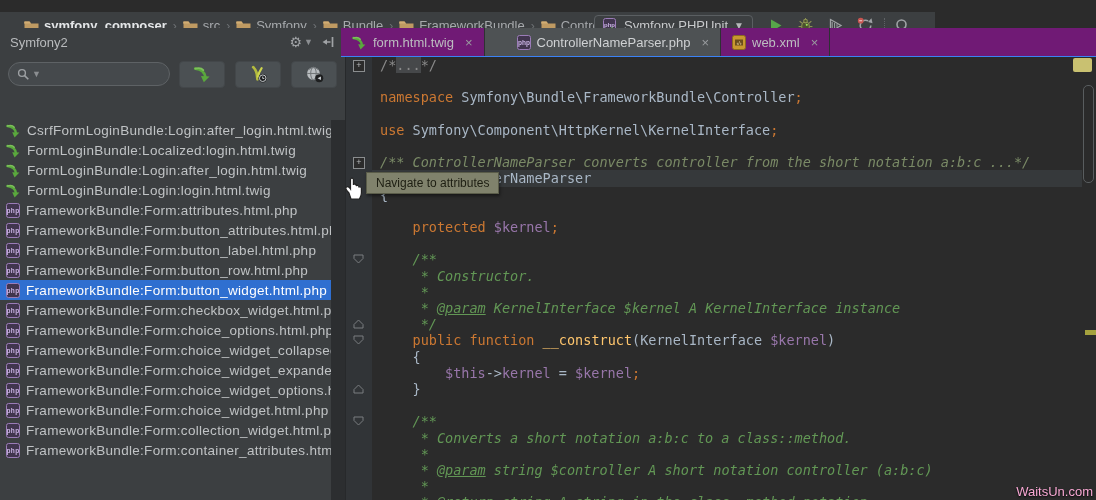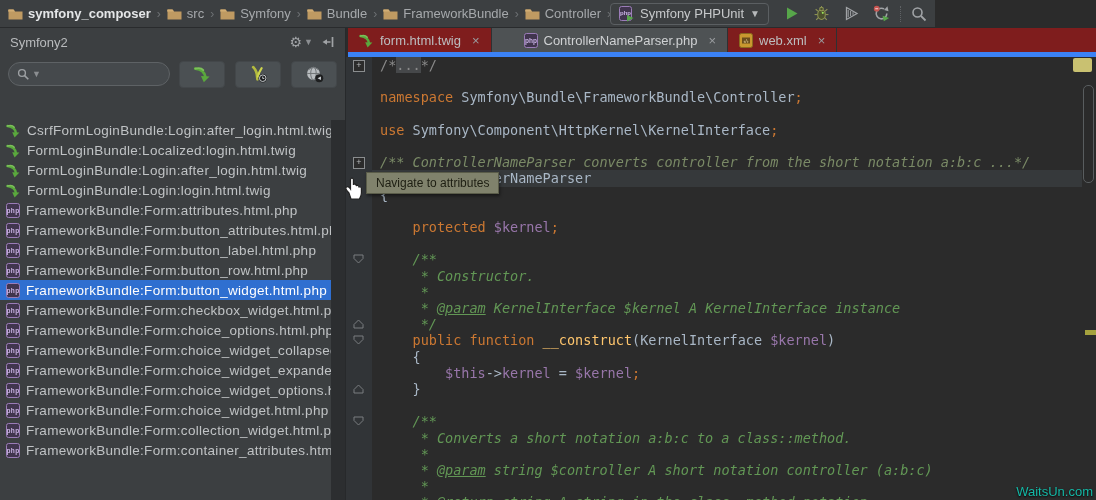--- a/index.html
+++ b/index.html
@@ -1,20 +1,20 @@
 <!DOCTYPE html>
 <html><head>
 <meta charset="utf-8">
 <style>
   html,body{margin:0;padding:0;background:#1e1f21;}
   .app{position:relative;width:1096px;height:500px;overflow:hidden;background:#2b2b2b;
        font-family:"Liberation Sans",sans-serif;-webkit-font-smoothing:antialiased;}
   
-  .toolbar{position:absolute;left:0;top:0;width:935px;height:28px;background:#3c3f41;
-           border-bottom:1px solid #292b2d;display:flex;align-items:center;padding:0 8px;box-sizing:border-box;}
+  .toolbar{position:absolute;left:0;top:12px;width:935px;height:28px;background:#3c3f41;
+           border-bottom:1px solid #292b2d;display:flex;align-items:center;padding:0 24px;box-sizing:border-box;}
   .crumbs{display:flex;align-items:center;white-space:nowrap;overflow:hidden;flex-shrink:1;}
   .crumb{display:flex;align-items:center;gap:5px;color:#a6a9ac;font-size:13px;cursor:default;}
   .crumb.bold span{color:#e4e6e8;font-weight:bold;}
   .crumb-sep{color:#6d7073;margin:0 6px;font-size:12px;}
   .run-combo{margin-left:auto;display:flex;align-items:center;gap:6px;border:1px solid #5b5f62;
              border-radius:4px;height:20px;padding:0 8px;color:#c7c9cb;font-size:13px;flex-shrink:0;}
   .run-combo .caret{font-size:10px;color:#b7b9bb;}
   .tb-actions{display:flex;align-items:center;gap:13px;margin-left:14px;flex-shrink:0;}
   .tb-icon{width:17px;height:17px;display:flex;align-items:center;justify-content:center;}
   .tb-sep{height:16px;border-left:1px dotted #5f6265;margin:0 10px;flex-shrink:0;}
@@ -30,22 +30,22 @@
              display:flex;align-items:center;padding:0 8px;gap:2px;box-sizing:border-box;}
   .ptool-btn{width:44px;height:25px;background:#4b5053;border:1px solid #43474a;border-radius:4px;
              display:flex;align-items:center;justify-content:center;}
   .file-list{position:absolute;left:0;top:92px;width:332px;bottom:0;overflow:hidden;}
   .splitter{position:absolute;right:0;top:92px;width:14px;bottom:0;background:#2c2e30;}
   .file-row{height:20px;display:flex;align-items:center;gap:6px;padding-left:6px;
             color:#c0c3c5;font-size:13.5px;letter-spacing:.3px;white-space:nowrap;overflow:hidden;}
   .file-row.selected{background:#2f6fd0;color:#ffffff;}
   .file-row .fic{flex-shrink:0;display:flex;}
   
-  .tabbar{position:absolute;left:348px;top:28px;right:0;height:29px;background:#7f1d1d;
-          border-bottom:5px solid #3b82f6;display:flex;box-sizing:border-box;}
+  .tabbar{position:absolute;left:341px;top:28px;right:0;height:29px;background:#701a75;
+          border-bottom:1px solid #3b82f6;display:flex;box-sizing:border-box;}
   .tab{display:flex;align-items:center;gap:6px;padding:0 11px;font-size:13px;color:#bcbec0;
        border-right:1px solid #2e3133;}
   .tab.active{background:#4e5254;color:#cfd1d3;padding-left:32px;}
   .tab .x{color:#9a9da0;font-size:13px;margin-left:5px;}
   
   .editor{position:absolute;left:346px;top:57px;right:0;bottom:0;background:#2b2b2b;overflow:hidden;
           font-family:"DejaVu Sans Mono","Liberation Mono",monospace;font-size:13.5px;}
   .gutter{position:absolute;left:0;top:0;bottom:0;width:26px;background:#313437;}
   .gmark{position:absolute;left:7px;}
   .fold-plus{width:10px;height:10px;border:1px solid #8a8d8f;color:#b7babc;background:#2b2b2b;
@@ -62,21 +62,21 @@
   .fold{color:#8a8a8a;background:#46484a;}
   .docfold{color:#7a8a66;font-style:italic;}
   .inspections{position:absolute;right:4px;top:1px;width:19px;height:14px;background:#c9c171;border-radius:2px;}
   .scroll-thumb{position:absolute;right:2px;top:28px;width:9px;height:96px;border:1px solid #595d5f;border-radius:5px;}
   .warn-mark{position:absolute;right:0;top:273px;width:11px;height:5px;background:#a5a23e;}
   
   .tooltip{position:absolute;left:366px;top:172px;height:20px;line-height:20px;background:#80826c;
            border:1px solid #5a5c49;color:#1d1e12;font-size:12px;padding:0 9px;z-index:5;
            box-shadow:1px 2px 3px rgba(0,0,0,.45);white-space:nowrap;}
   .hand{position:absolute;left:343px;top:175px;z-index:6;}
-  .watermark{position:absolute;right:3px;bottom:1px;color:#14b8a6;font-size:13px;
+  .watermark{position:absolute;right:3px;bottom:1px;color:#f9a8d4;font-size:13px;
              text-shadow:0 1px 2px #000;z-index:7;}
   svg{display:block;}
 </style>
 </head>
 <body>
 
 <div class="app">
 
   <div class="toolbar">
     <div class="crumbs" id="crumbs">

